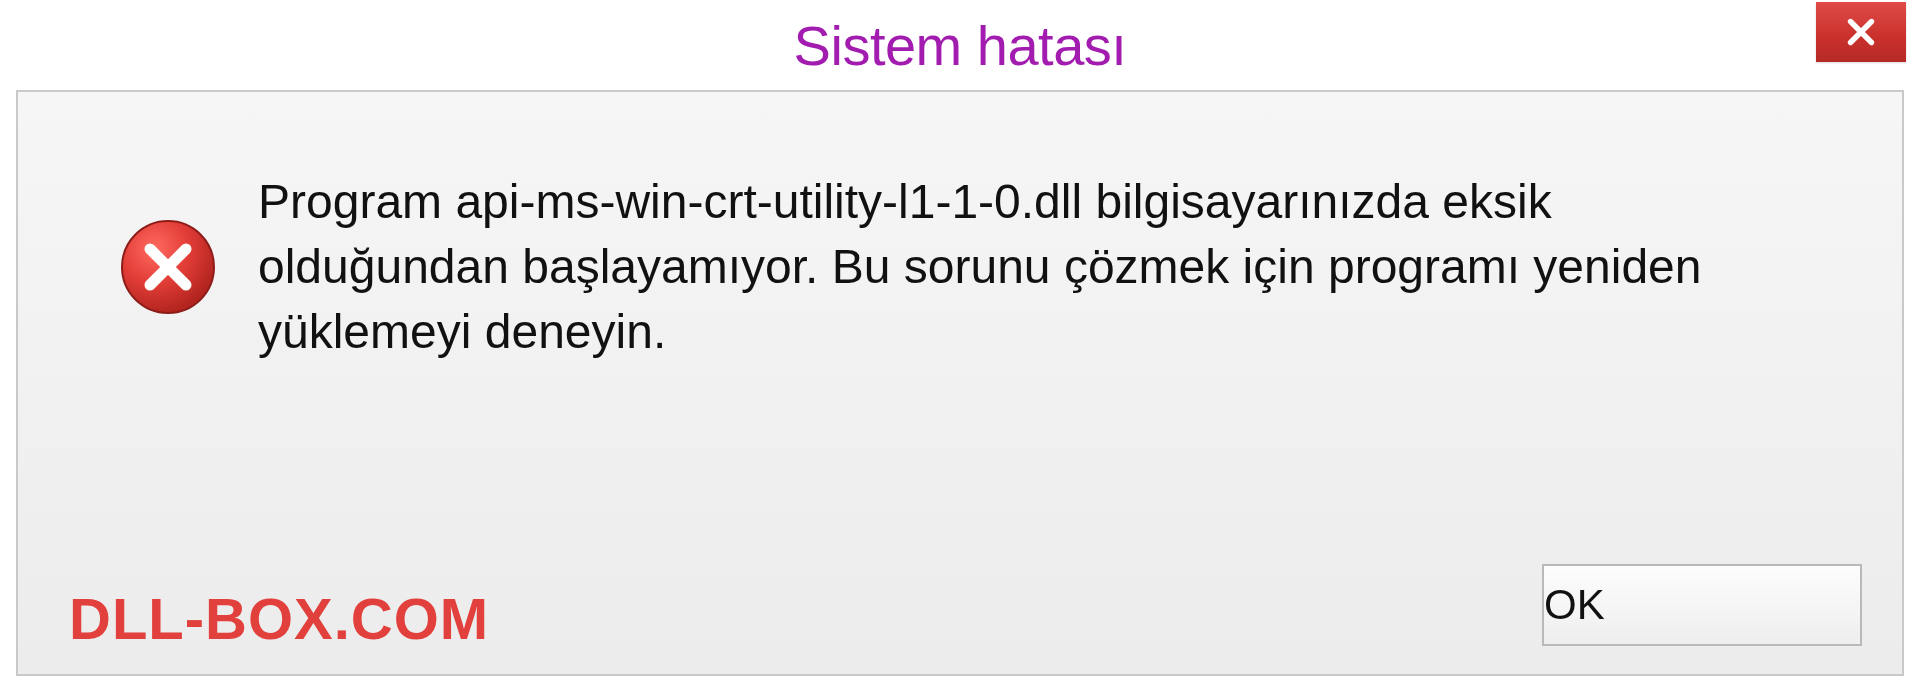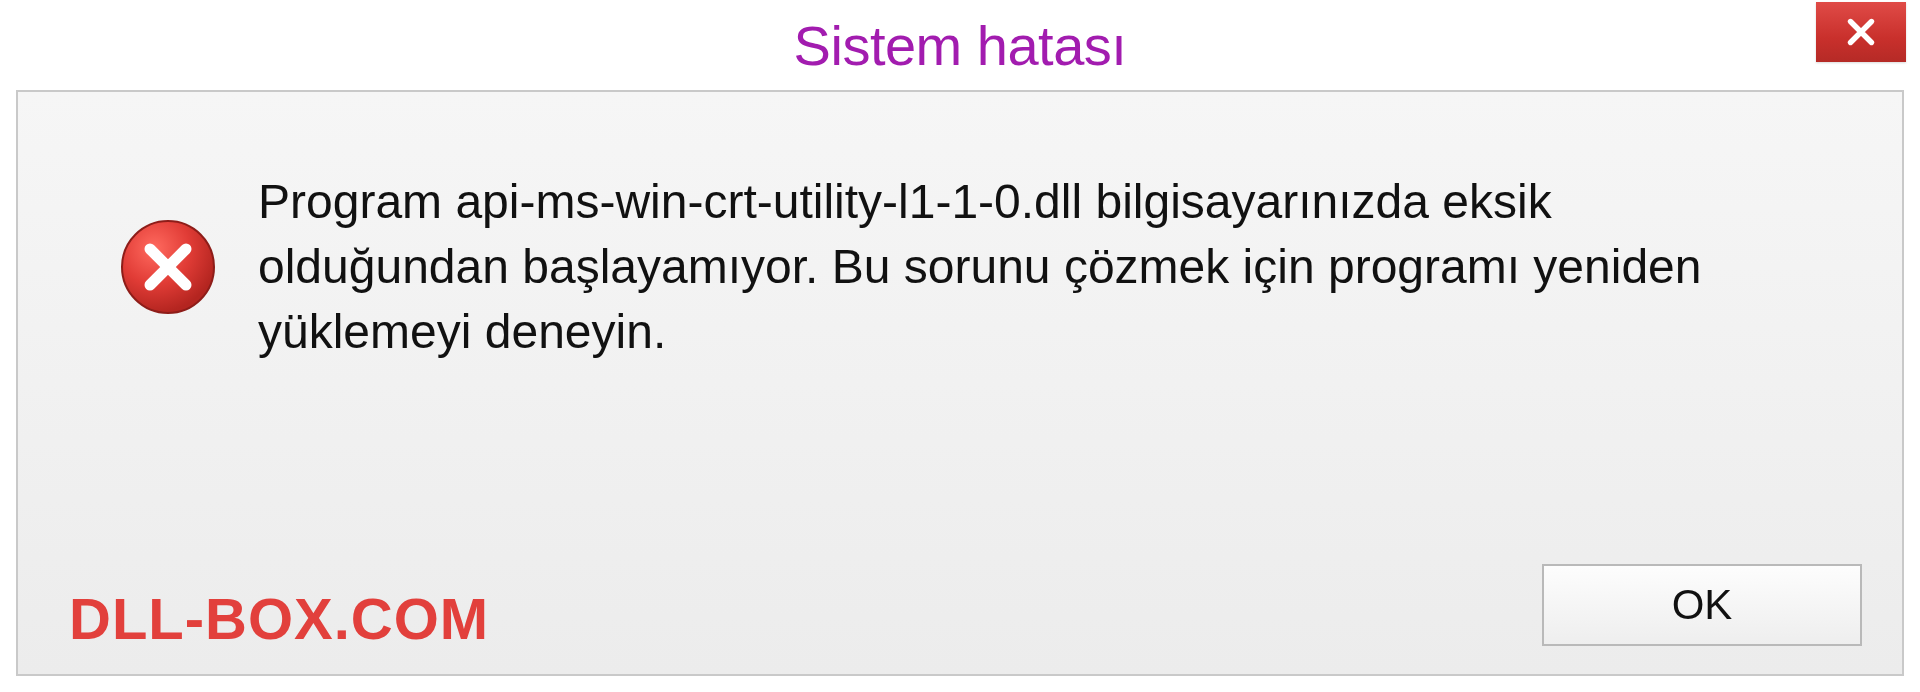--- a/index.html
+++ b/index.html
@@ -96,21 +96,21 @@
     .ok-btn {
       position: absolute;
       right: 40px;
       bottom: 28px;
       width: 320px;
       height: 82px;
       background: linear-gradient(to bottom, #fdfdfd 0%, #eeeeee 100%);
       border: 2px solid #b9b9b9;
       display: flex;
       align-items: center;
-      justify-content: center;
+      justify-content: flex-start;
       font-size: 42px;
       color: #111;
       cursor: pointer;
     }
   </style>
 </head>
 <body>
 
 <div class="titlebar">
   <div class="title">Sistem hatası</div>

